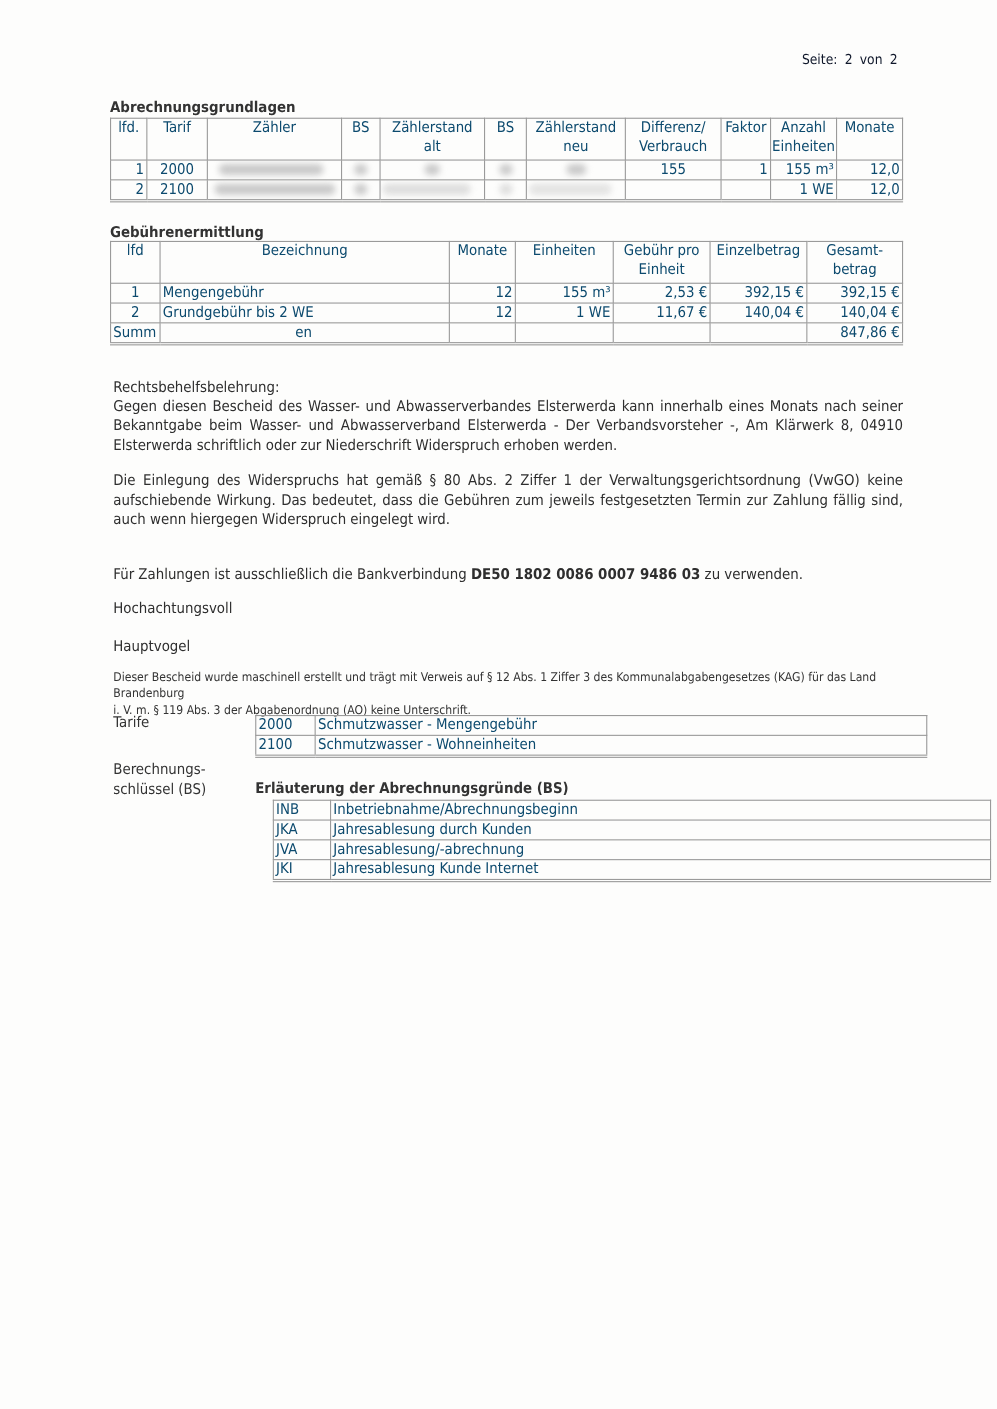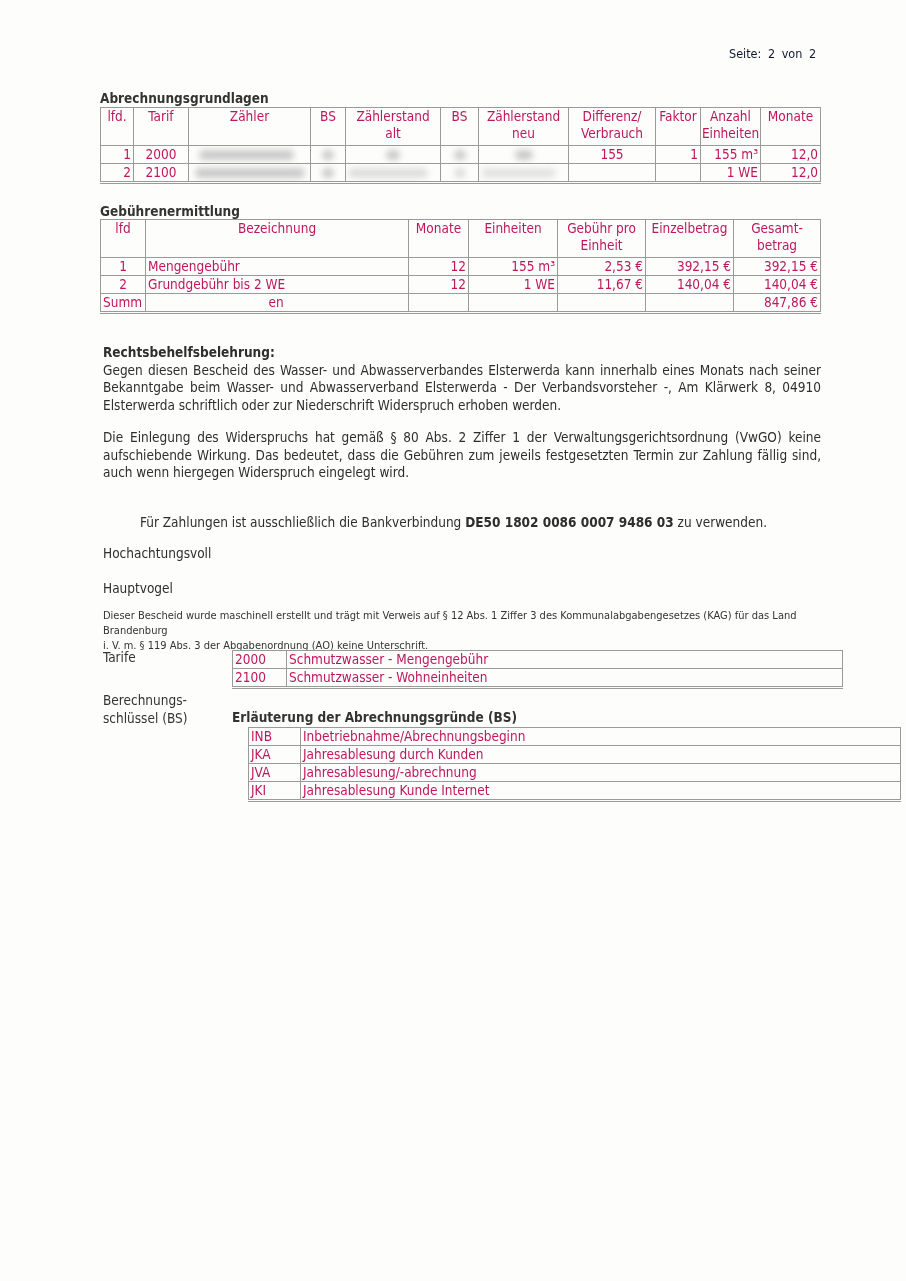--- a/index.html
+++ b/index.html
@@ -16,21 +16,21 @@
     font-size: 12.5px; color: #0f172a;
     word-spacing: 3px;
   }
   .section-title {
     position: absolute; font-weight: bold; font-size: 13.5px; color: #333;
   }
   table.grid {
     position: absolute;
     border-collapse: collapse;
     font-size: 13.5px;
-    color: #be185d;
+    color: #0c4a6e;
     table-layout: fixed;
     border-radius: 18px;
   }
   table.grid td, table.grid th {
     border: 1px solid #9a9a9a;
     padding: 0 2px;
     font-weight: normal;
     line-height: 17px;
     white-space: nowrap;
     overflow: hidden;
@@ -42,21 +42,21 @@
   .l { text-align: left; }
   .blur {
     display: inline-block; height: 10px; border-radius: 5px;
     background: #c9c9c9; filter: blur(3px); vertical-align: middle;
   }
   .para {
     position: absolute; left: 103px; width: 718px;
     font-size: 13.5px; line-height: 17.5px; color: #2e2e2e;
     text-align: justify;
   }
-  .para .head { font-weight: bold; display: block; }
+  .para .head { font-weight: normal; display: block; }
   .line-text { position: absolute; left: 103px; font-size: 13.5px; color: #2e2e2e; }
   .fine {
     position: absolute; left: 103px; width: 745px;
     font-size: 11px; line-height: 15px; color: #333;
   }
   .side-label { position: absolute; left: 103px; font-size: 13.5px; color: #333; line-height: 18px; }
   b.iban { font-weight: bold; }
 </style>
 </head>
 <body>
@@ -183,21 +183,21 @@
 
 <div class="para" style="top:344px;">
   <span class="head">Rechtsbehelfsbelehrung:</span>
   <span>Gegen diesen Bescheid des Wasser- und Abwasserverbandes Elsterwerda kann innerhalb eines Monats nach seiner Bekanntgabe beim Wasser- und Abwasserverband Elsterwerda - Der Verbandsvorsteher -, Am Klärwerk 8, 04910 Elsterwerda schriftlich oder zur Niederschrift Widerspruch erhoben werden.</span>
 </div>
 
 <div class="para" style="top:429px;">
   <span>Die Einlegung des Widerspruchs hat gemäß § 80 Abs. 2 Ziffer 1 der Verwaltungsgerichtsordnung (VwGO) keine aufschiebende Wirkung. Das bedeutet, dass die Gebühren zum jeweils festgesetzten Termin zur Zahlung fällig sind, auch wenn hiergegen Widerspruch eingelegt wird.</span>
 </div>
 
-<div class="line-text" style="top:514px;margin-left:37px;">
+<div class="line-text" style="top:514px;">
   <span>Für Zahlungen ist ausschließlich die Bankverbindung</span>
   <b class="iban">DE50 1802 0086 0007 9486 03</b>
   <span>zu verwenden.</span>
 </div>
 
 <div class="line-text" style="top:545px;">Hochachtungsvoll</div>
 <div class="line-text" style="top:580px;">Hauptvogel</div>
 
 <div class="fine" style="top:608px;">
   <div>Dieser Bescheid wurde maschinell erstellt und trägt mit Verweis auf § 12 Abs. 1 Ziffer 3 des Kommunalabgabengesetzes (KAG) für das Land Brandenburg</div>

